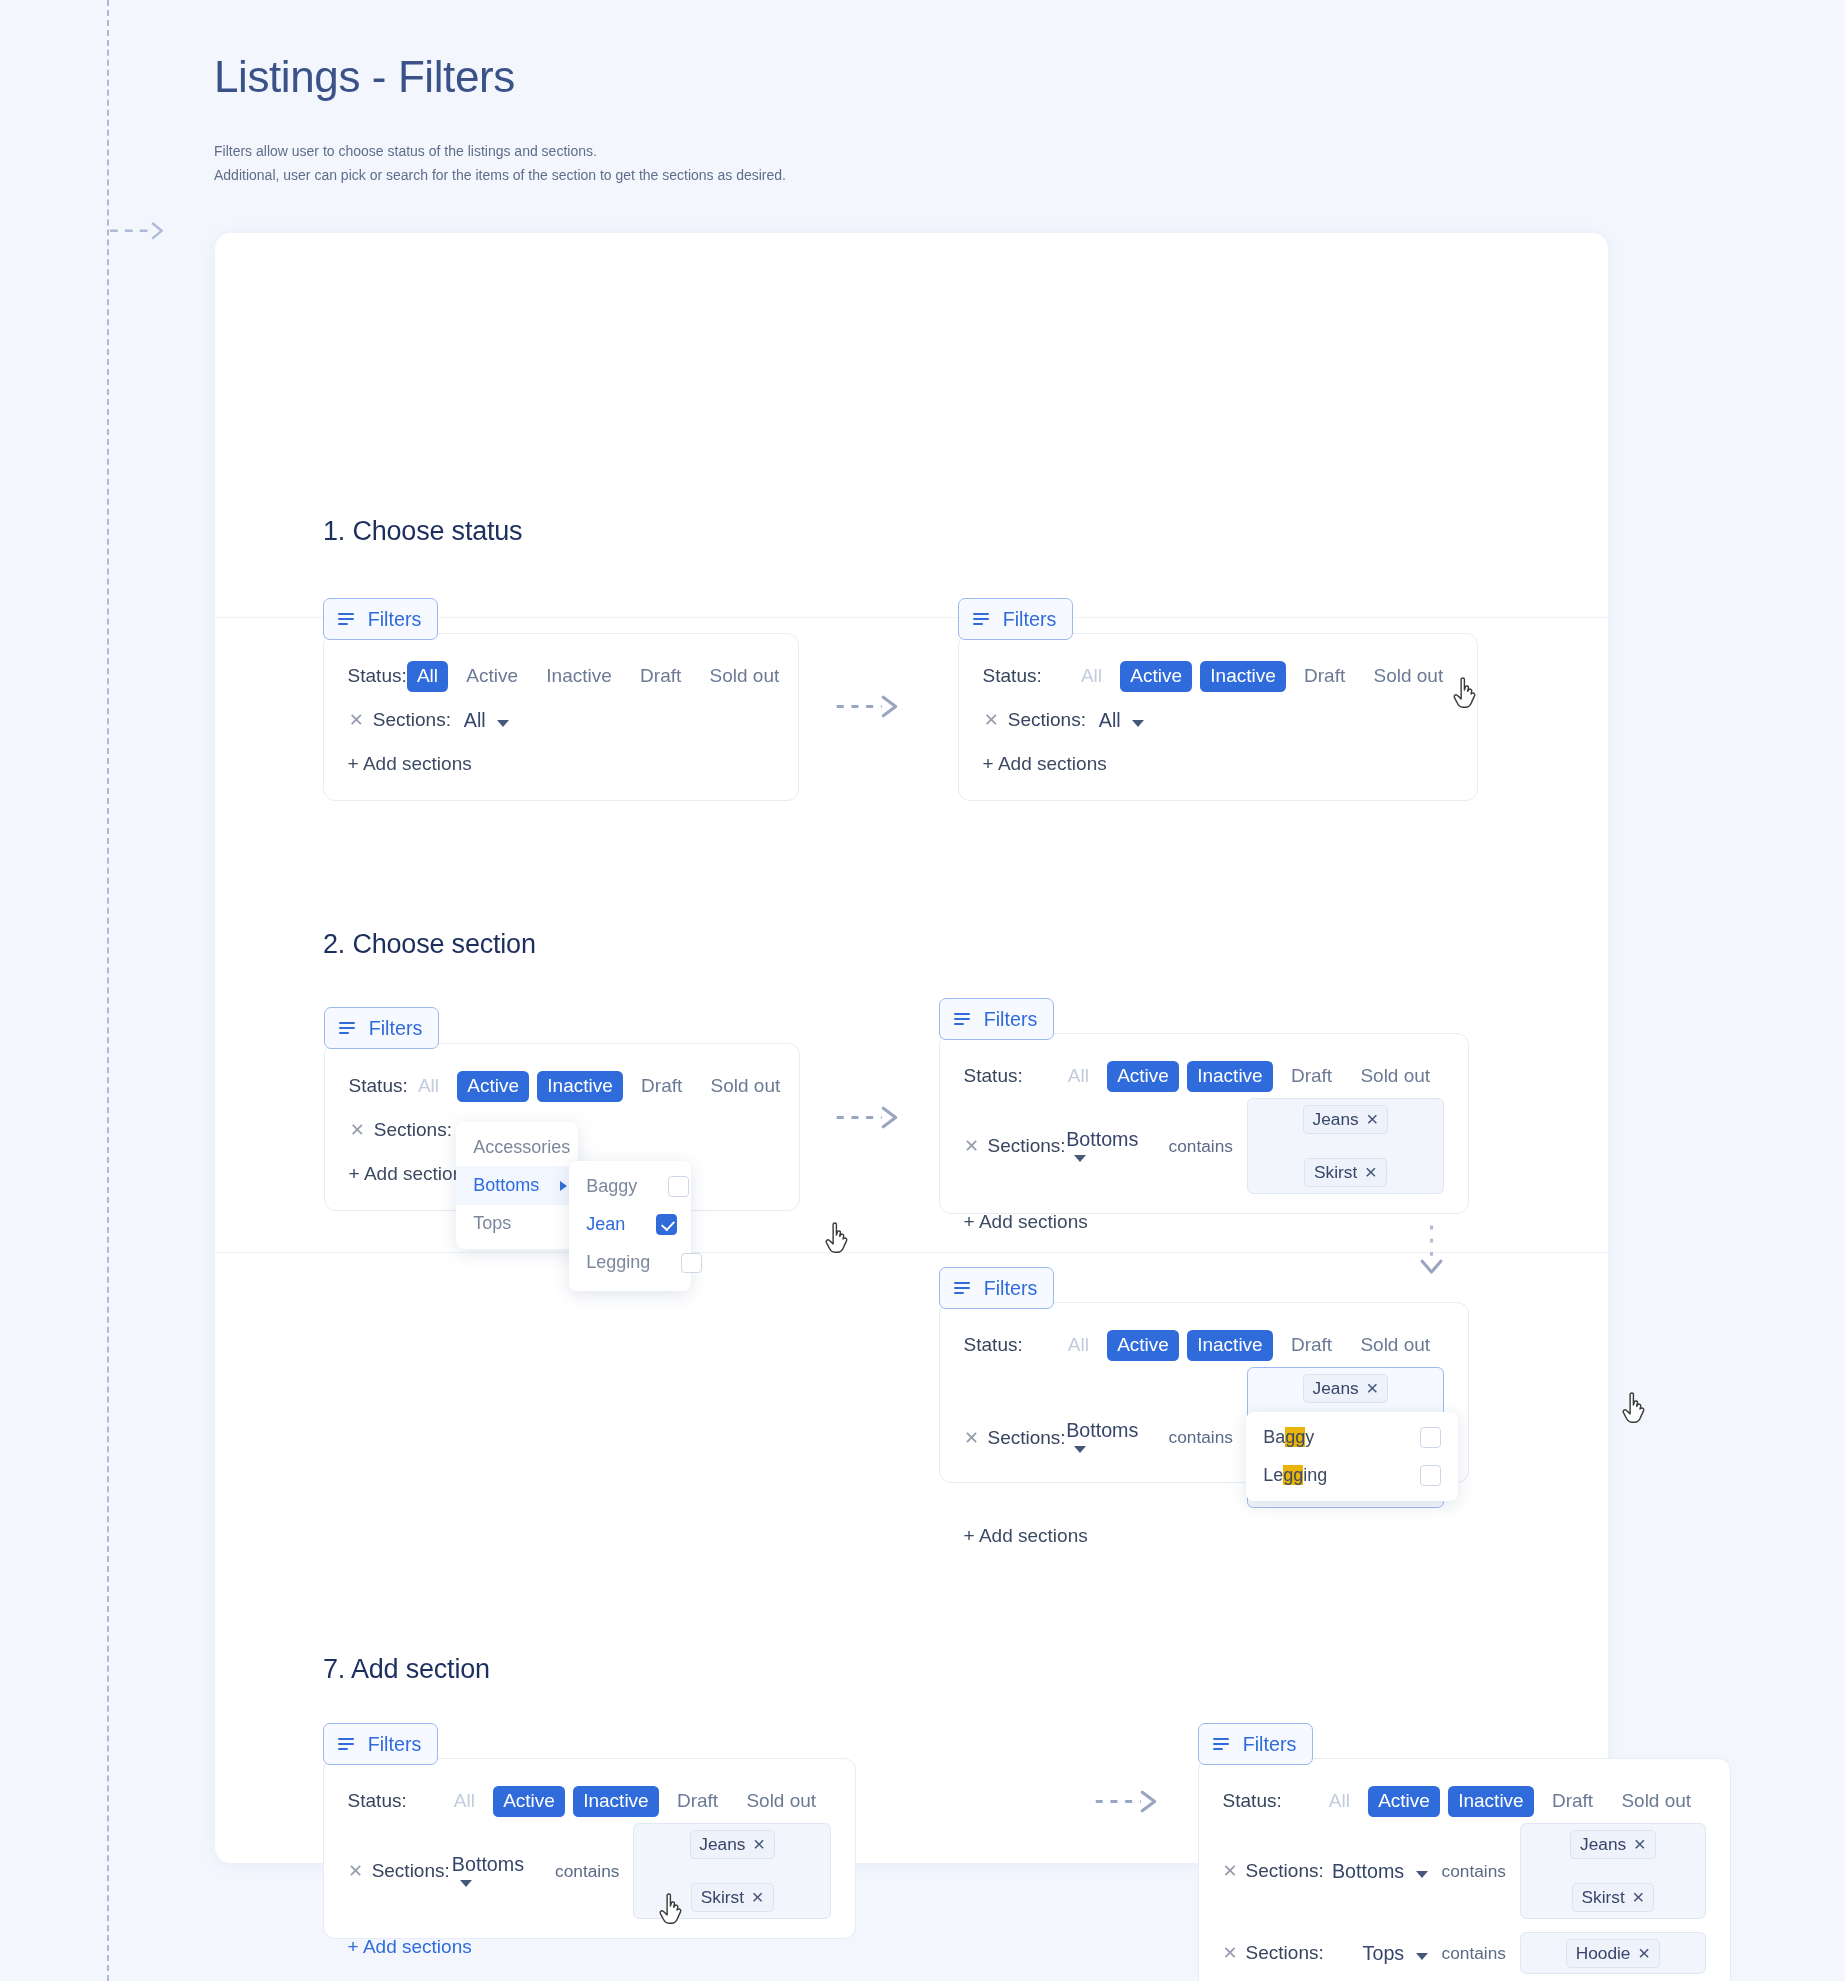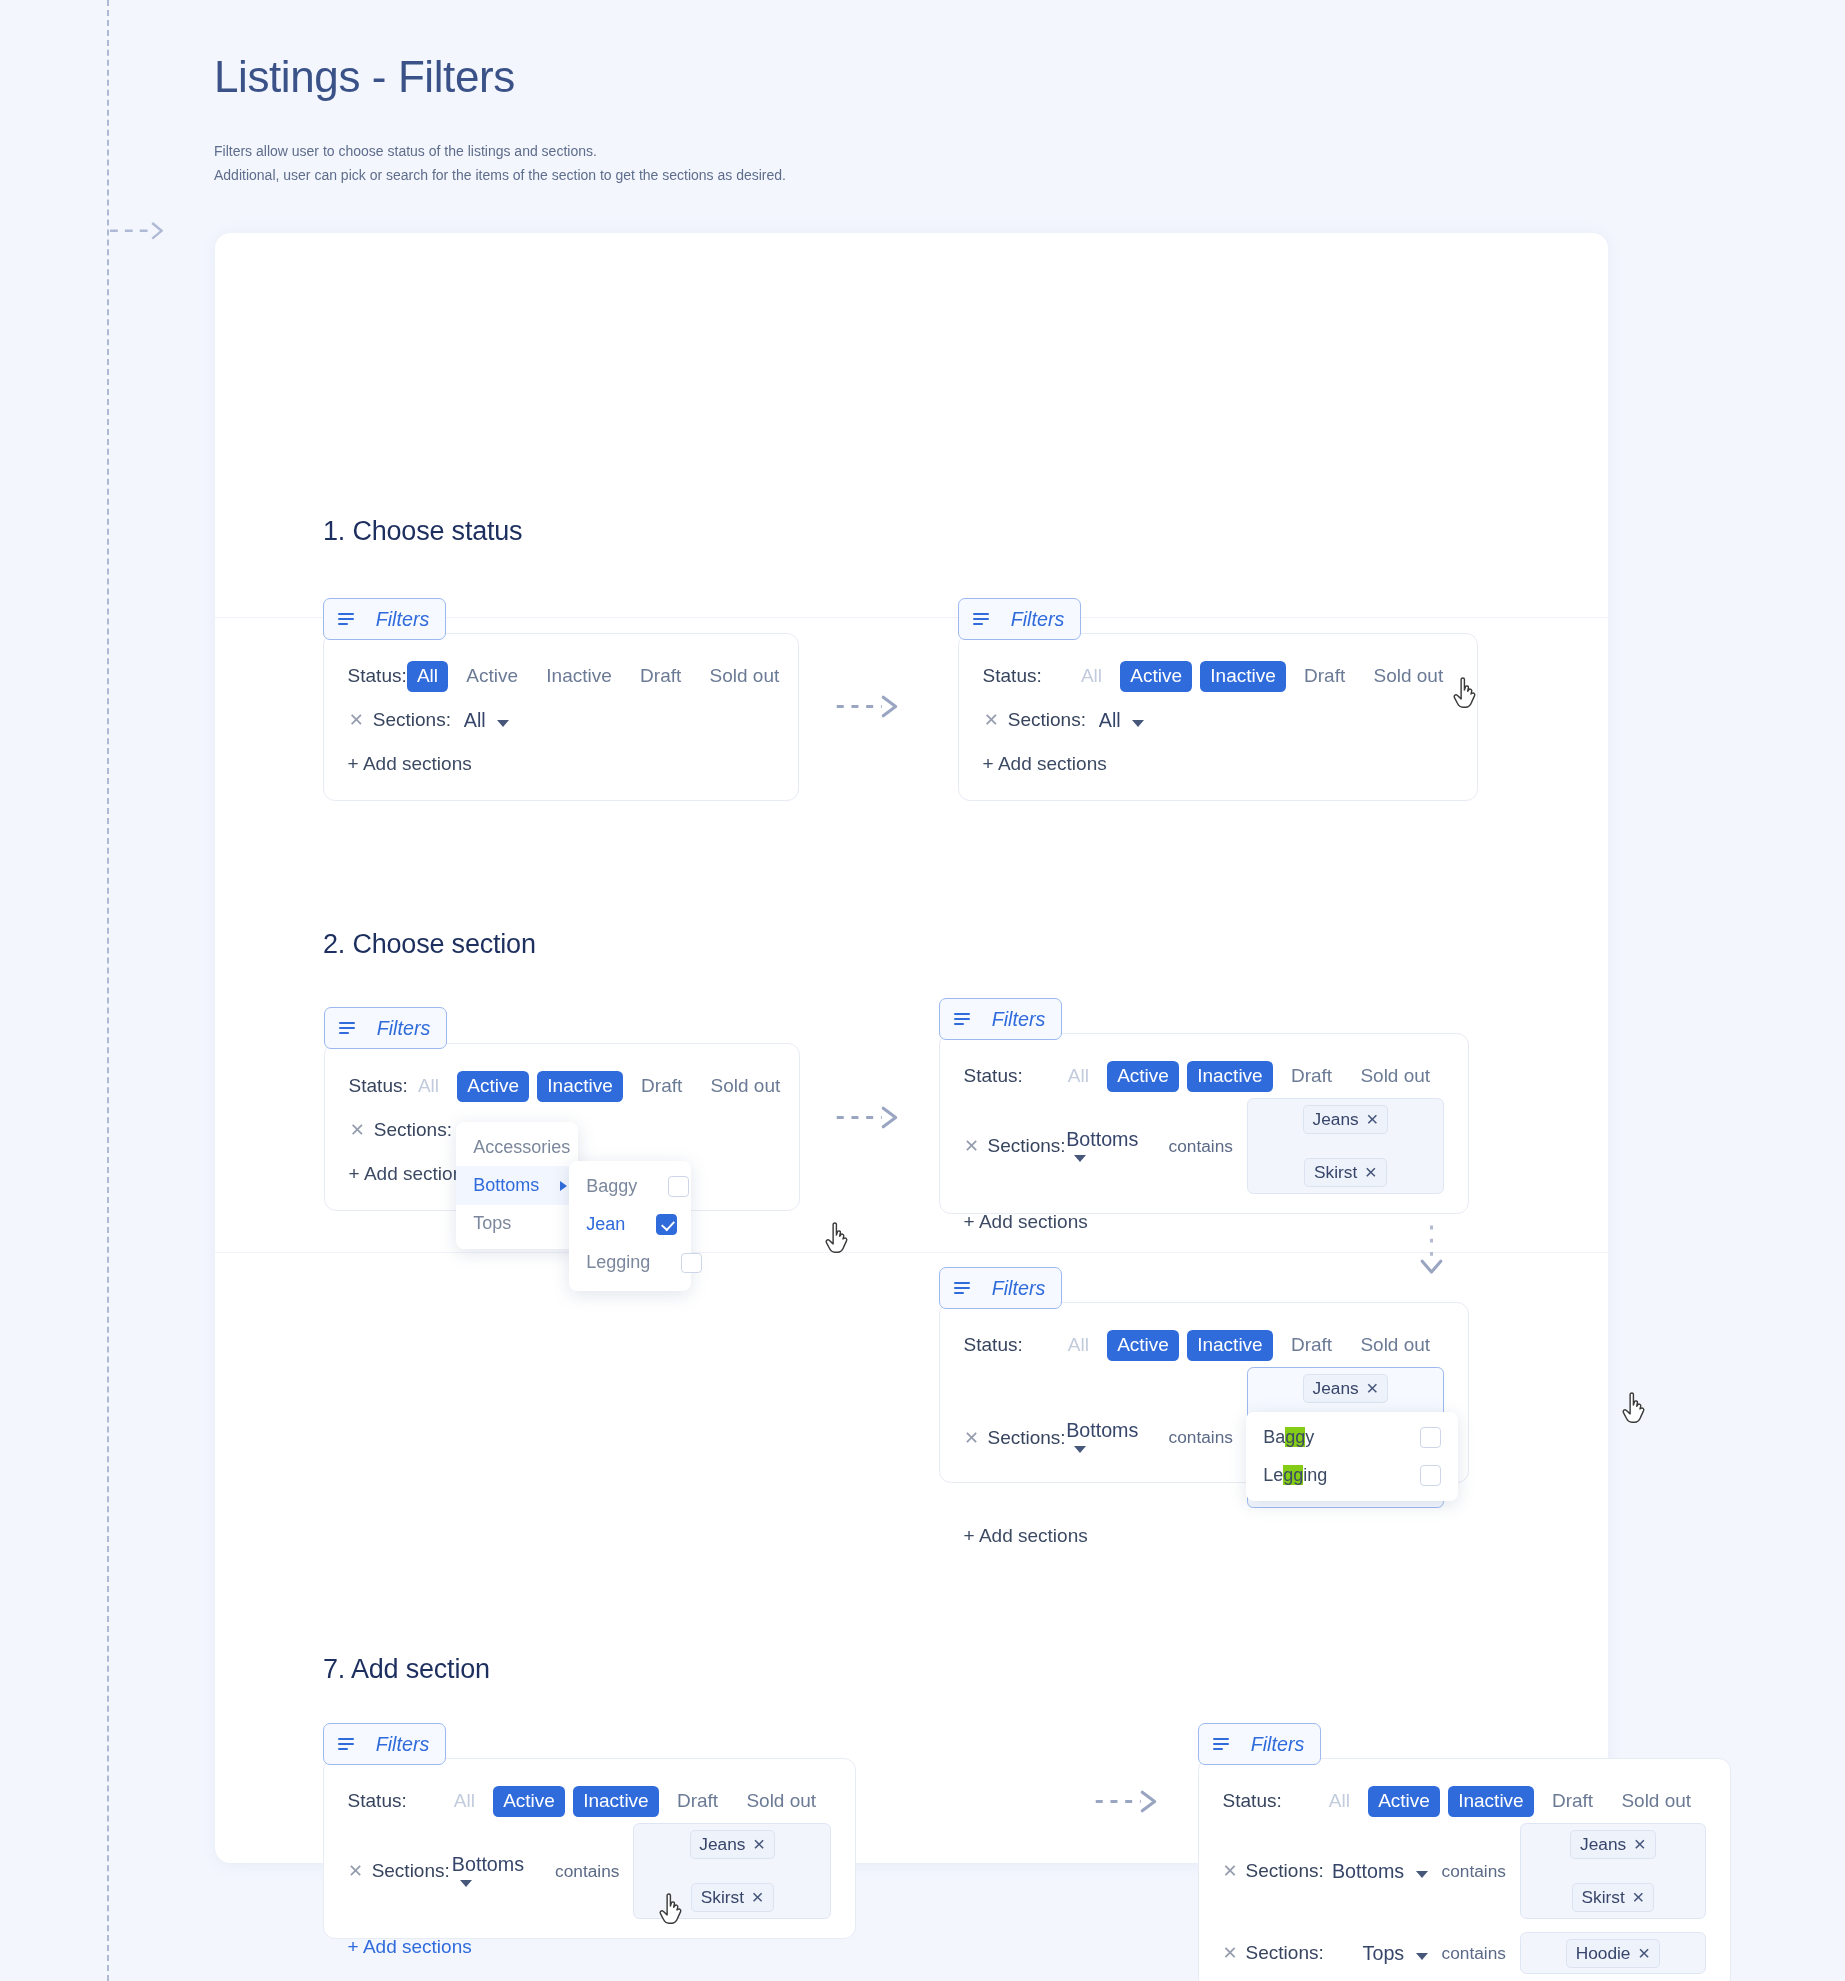--- a/index.html
+++ b/index.html
@@ -68,30 +68,29 @@
     font-weight: 400;
     letter-spacing: -0.2px;
     color: #1d2f5e;
   }
 
   
   .filters-btn {
     position: absolute;
     display: flex;
     align-items: center;
-    gap: 22px;
+    gap: 14px;
     padding: 8.6px 15.7px 8.6px 14px;
     background: #f6f9ff;
     border: 1.3px solid #9cb8ee;
     border-radius: 7px;
     color: #2f6bdb;
     font-size: 19.7px;
     white-space: nowrap;
     z-index: 3;
-    font-style: italic;
   }
   .filters-btn .bars { display: flex; flex-direction: column; gap: 3.1px; align-items: flex-start; }
   .filters-btn .bars i { display: block; height: 2px; background: #2f6bdb; border-radius: 1.6px; }
   .filters-btn .bars i:nth-child(1) { width: 15.7px; }
   .filters-btn .bars i:nth-child(2) { width: 15.7px; }
   .filters-btn .bars i:nth-child(3) { width: 10.2px; }
 
   
   .filter-card {
     position: absolute;
@@ -224,21 +223,21 @@
   }
   .cbox.checked::after {
     content: "";
     position: absolute;
     left: 6.3px; top: 2.4px;
     width: 5.5px; height: 10.2px;
     border: solid #fff;
     border-width: 0 2.4px 2.4px 0;
     transform: rotate(43deg);
   }
-  .hl { background: #84cc16; }
+  .hl { background: #eab308; }
 
   
   .conn { position: absolute; }
 
   
   .cursor { position: absolute; z-index: 40; }
 </style>
 </head>
 <body>
 

